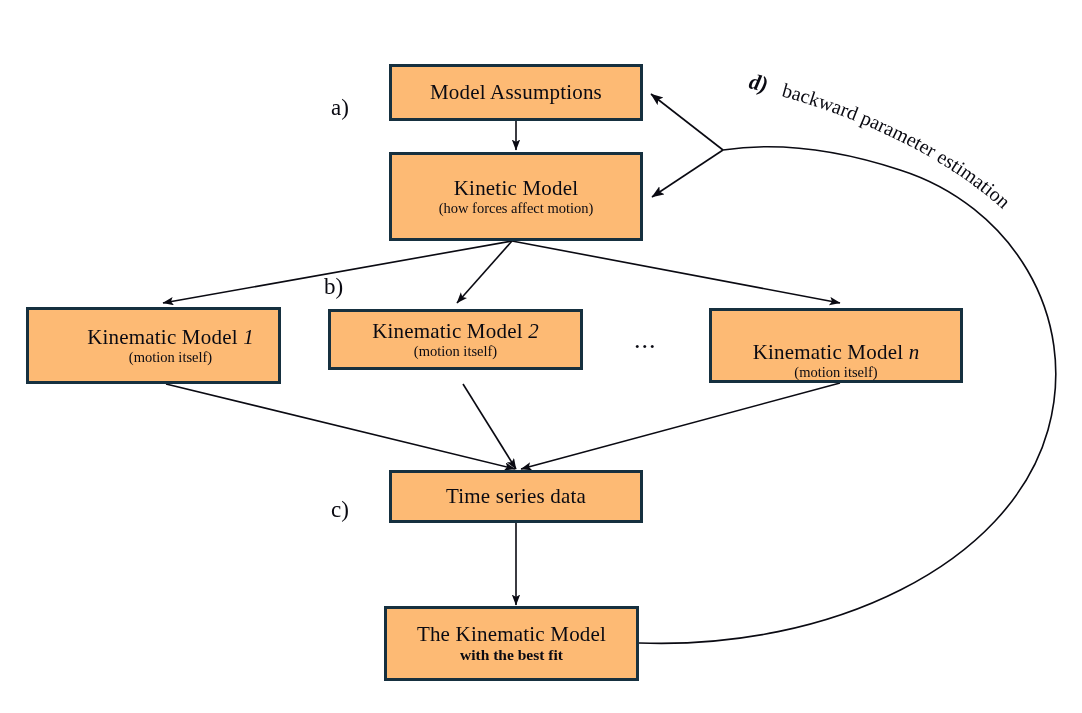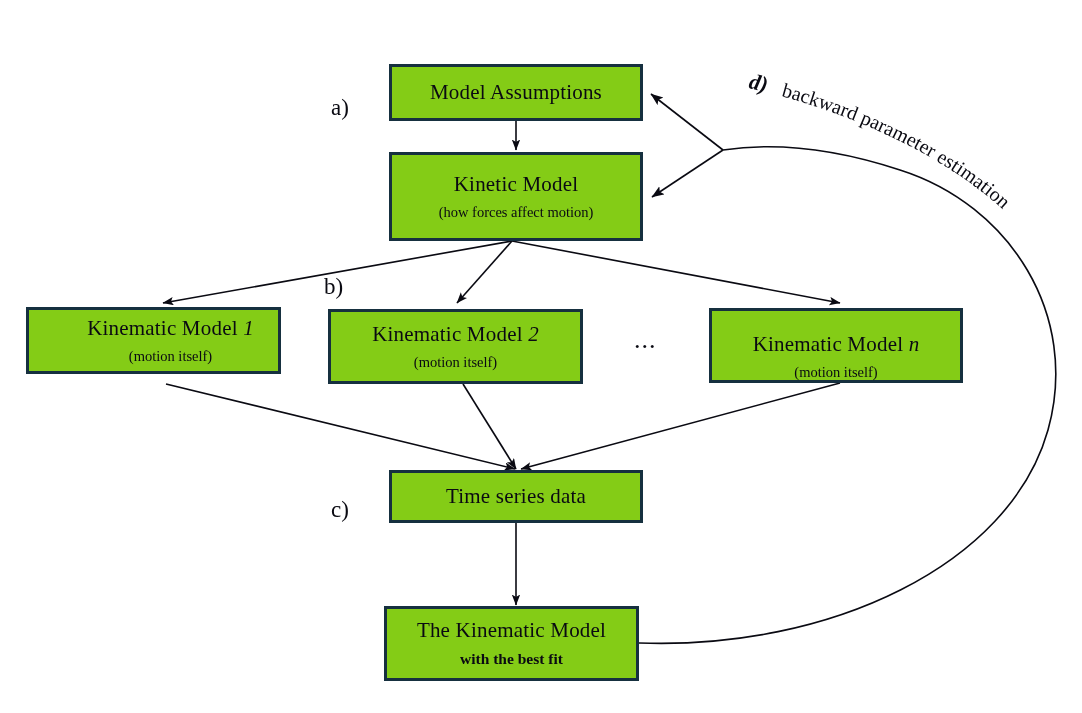--- a/index.html
+++ b/index.html
@@ -20,42 +20,42 @@
     left: 0;
     top: 0;
     width: 1082px;
     height: 713px;
     pointer-events: none;
   }
   .node {
     position: absolute;
     box-sizing: border-box;
     border: 3px solid #16303f;
-    background: #84cc16;
+    background: #fdba74;
     display: flex;
     flex-direction: column;
     align-items: center;
     justify-content: center;
     text-align: center;
     line-height: 1.05;
     color: #0a0a12;
   }
   .node .title {
     font-family: "Liberation Serif", serif;
     font-size: 21px;
     letter-spacing: 0.2px;
     white-space: nowrap;
   }
   .node .title .idx {
     font-style: italic;
   }
   .node .sub {
     font-family: "Liberation Serif", serif;
     font-size: 14.5px;
-    margin-top: 10px;
+    margin-top: 2px;
     white-space: nowrap;
   }
   .node .sub.bold {
     font-weight: bold;
     font-size: 15.5px;
   }
   .tag {
     position: absolute;
     font-family: "Liberation Serif", serif;
     font-size: 23px;
@@ -131,28 +131,28 @@
 
   <div class="node" style="left:389px; top:64px; width:254px; height:57px;">
     <div class="title">Model Assumptions</div>
   </div>
 
   <div class="node" style="left:389px; top:152px; width:254px; height:89px;text-align:right;">
     <div class="title">Kinetic Model</div>
     <div class="sub">(how forces affect motion)</div>
   </div>
 
-  <div class="node" style="left:26px; top:307px; width:255px; height:67px;padding-left:34px;">
+  <div class="node" style="left:26px; top:307px; width:255px; height:77px;padding-left:34px;">
     <div class="title">
       <span>Kinematic Model </span><span class="idx">1</span>
     </div>
     <div class="sub">(motion itself)</div>
   </div>
 
-  <div class="node" style="left:328px; top:309px; width:255px; height:75px;">
+  <div class="node" style="left:328px; top:309px; width:255px; height:61px;">
     <div class="title">
       <span>Kinematic Model </span><span class="idx">2</span>
     </div>
     <div class="sub">(motion itself)</div>
   </div>
 
   <div class="node" style="left:709px; top:308px; width:254px; height:75px;justify-content:flex-end;">
     <div class="title">
       <span>Kinematic Model </span><span class="idx">n</span>
     </div>

